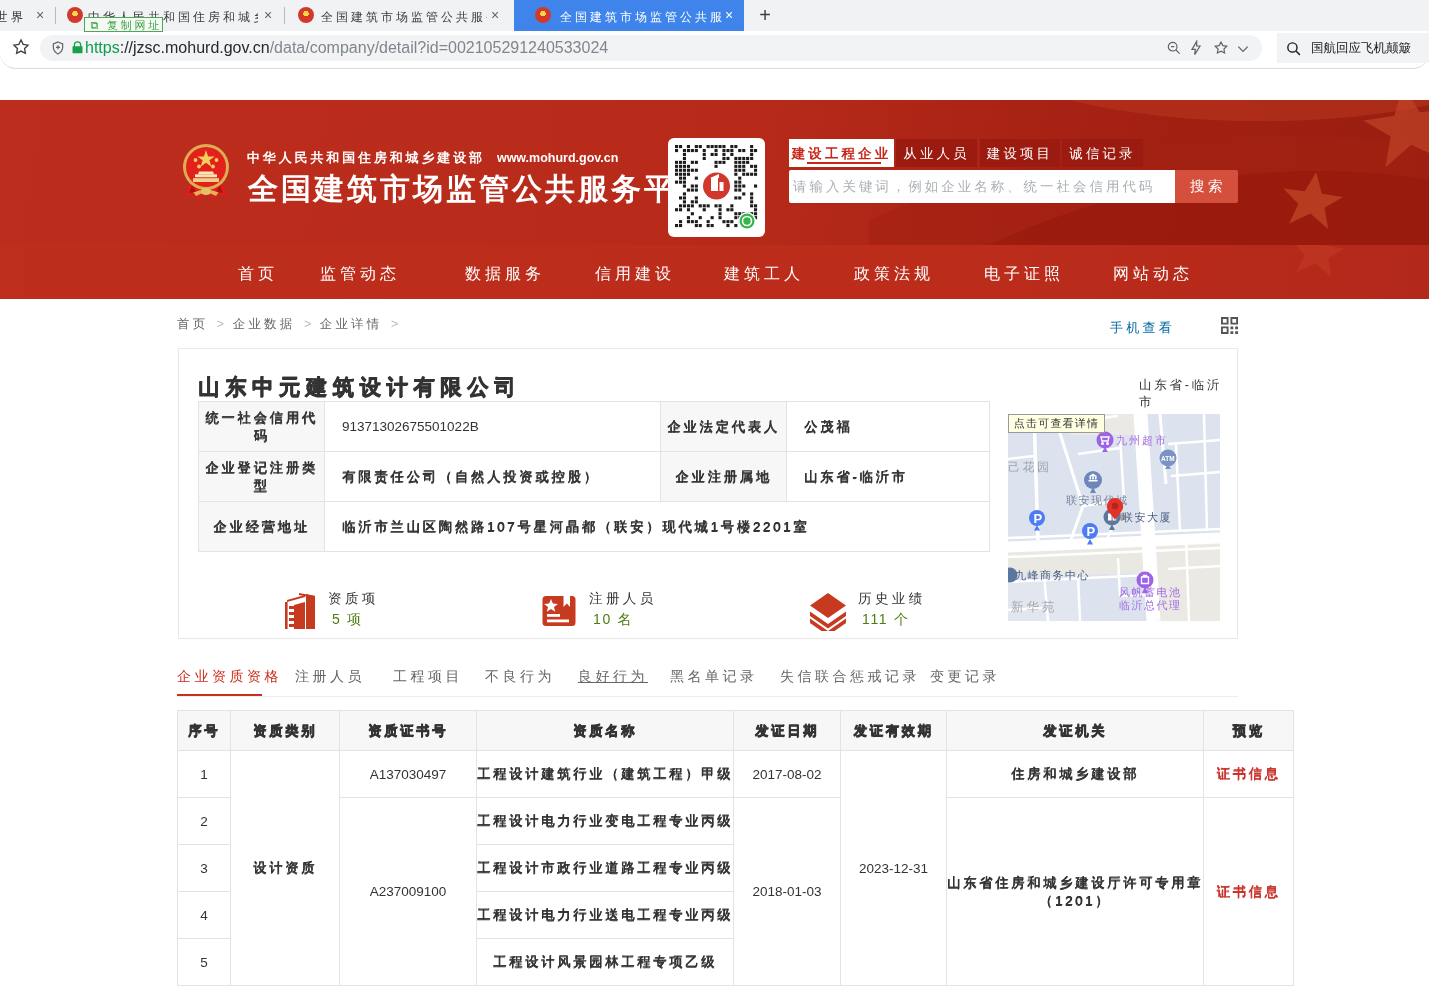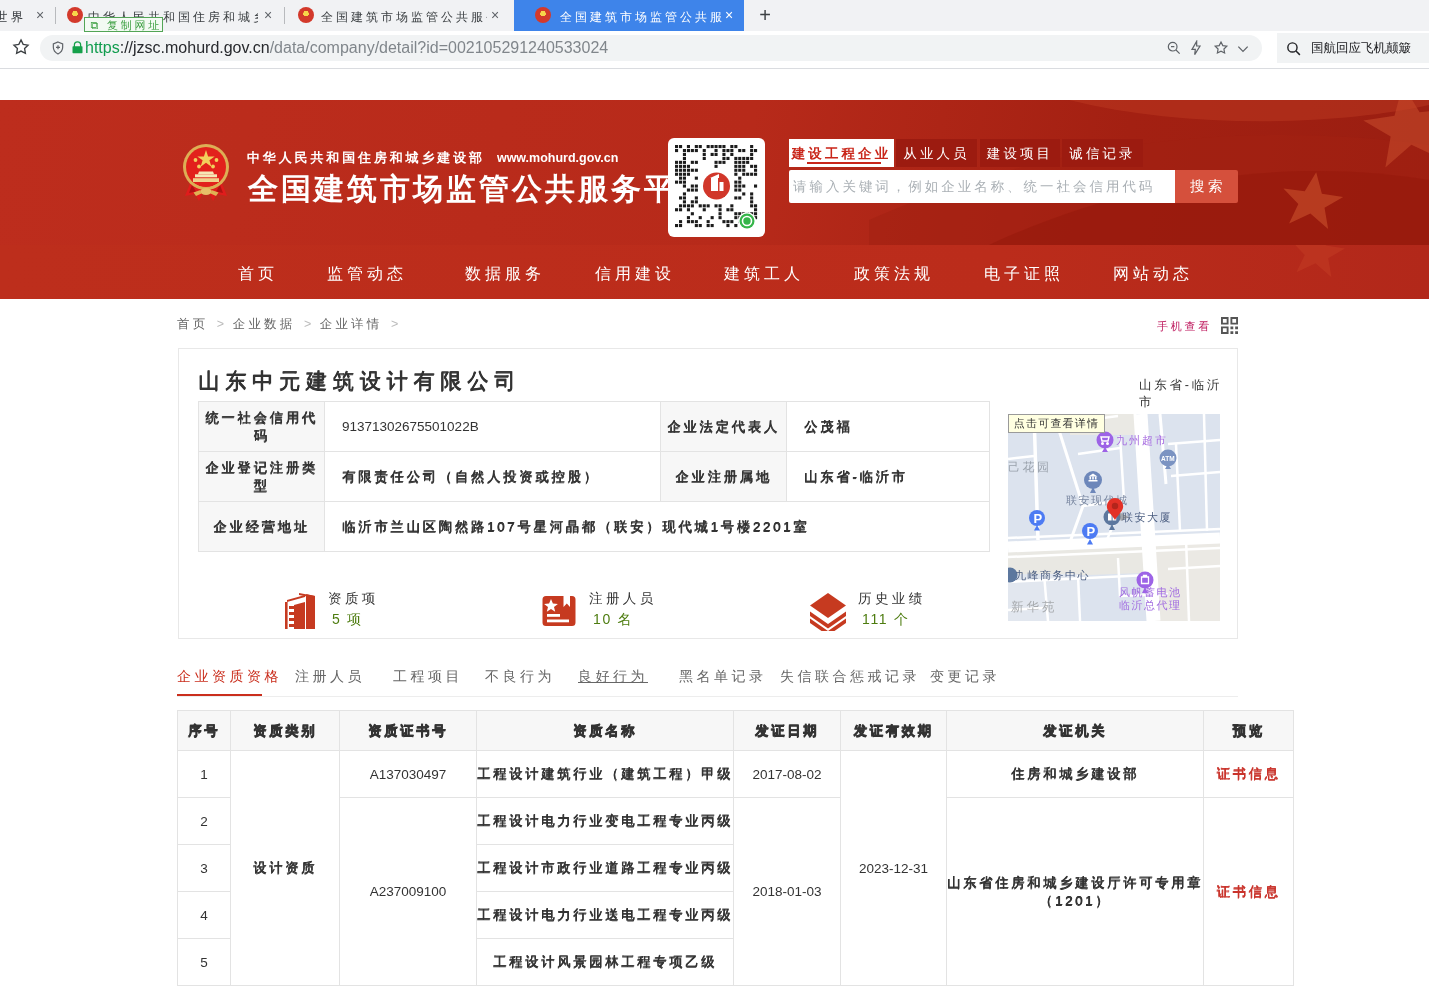--- a/index.html
+++ b/index.html
@@ -9,21 +9,21 @@
 
 #tabbar { position:absolute; left:0; top:0; width:1429px; height:31px; background:#f1f2f4; }
 .tab { position:absolute; top:0; height:31px; font-size:12px; color:#3c4043; white-space:nowrap; overflow:hidden; }
 .tabx { position:absolute; top:8px; width:14px; height:14px; color:#5f6368; font-size:14px; line-height:14px; text-align:center; }
 .tabsep { position:absolute; top:7px; width:1px; height:17px; background:#b8babd; }
 .emblem { position:absolute; width:16px; height:16px; border-radius:50%; background:radial-gradient(circle at 50% 42%, #f7d54a 0 22%, #d3392b 23% 100%); }
 .emblem:after { content:""; position:absolute; left:5px; top:4px; width:6px; height:5px; background:#f7d54a; clip-path:polygon(50% 0,61% 35%,98% 35%,68% 57%,79% 91%,50% 70%,21% 91%,32% 57%,2% 35%,39% 35%); }
 #activetab { position:absolute; left:514px; top:0; width:230px; height:31px; background:#3e84ea; color:#fff; font-size:12px; }
 #plusbtn { position:absolute; left:755px; top:5px; width:20px; height:20px; color:#3c4043; font-size:20px; line-height:20px; text-align:center; font-weight:300;}
 #tooltip { position:absolute; left:84px; top:17px; width:79px; height:15px; background:#f3faf3; border:1px solid #53a556; color:#3d9f42; font-size:11px; line-height:14px; text-align:right; z-index:30; }
-#urlrow { position:absolute; left:0; top:31px; width:1429px; height:38px; background:#fff; border-bottom:1px solid #dadce0; }
+#urlrow { position:absolute; left:0; top:31px; width:1429px; height:38px; background:#fff; border-bottom:1px solid #dadce0;border-radius:16px; }
 #urlfield { position:absolute; left:40px; top:4px; width:1222px; height:26px; background:#f1f3f4; border-radius:13px; }
 #urltext { position:absolute; left:45px; top:4px; font-size:16px; color:#80868b; white-space:nowrap; }
 #urltext .scheme { color:#109c4e; }
 #urltext .host { color:#27292d; }
 #searchbox { position:absolute; left:1277px; top:2px; width:152px; height:30px; background:#f1f3f4; }
 #searchbox .q { position:absolute; left:34px; top:7px; font-size:12.5px; color:#202124; }
 
 
 #banner { position:absolute; left:0; top:100px; width:1429px; height:145px; background:linear-gradient(100deg,#bd2d1d 0%,#b72a1a 52%,#a32012 78%,#9a1e11 100%); overflow:hidden; }
 #nav { position:absolute; left:0; top:245px; width:1429px; height:54px; background:linear-gradient(90deg,#bd2e1c 0%,#bb2c1b 70%,#b2281a 100%); overflow:hidden;}
@@ -37,26 +37,26 @@
 #stabs { position:absolute; left:789px; top:39px; height:28px; }
 .stab { position:absolute; top:0; height:28px; background:#9c1b10; color:#fff; font-size:13.5px; letter-spacing:.23em; text-align:center; line-height:29px; }
 .stab.active { background:#fff; color:#c9261a; font-weight:bold; }
 .stab.active i { position:absolute; left:50%; bottom:3px; width:74px; margin-left:-35px; height:2px; background:#c9261a; }
 #sinput { position:absolute; left:789px; top:70px; width:386px; height:33px; background:#fff; border-radius:2px 0 0 2px; color:#aab0b5; font-size:13.5px; letter-spacing:.22em; line-height:33px; padding-left:4px; }
 #sbtn { position:absolute; left:1175px; top:70px; width:63px; height:33px; background:#d5503c; color:#fff; font-size:14.5px; letter-spacing:.25em; text-align:center; line-height:33px; border-radius:0 2px 2px 0; padding-left:3px;}
 
 
 #crumb { position:absolute; left:177px; top:316px; font-size:12.5px; color:#666; letter-spacing:.25em; }
 #crumb .sep { color:#bbb; margin:0 2px; letter-spacing:0; }
-#mobile { position:absolute; left:1157px; top:319px; font-size:11px; color:#be185d; letter-spacing:.25em; }
+#mobile { position:absolute; left:1110px; top:319px; font-size:13px; color:#0369a1; letter-spacing:.25em; }
 #qricon { position:absolute; left:1221px; top:317px; width:17px; height:17px; }
 
 
 #card { position:absolute; left:178px; top:348px; width:1060px; height:291px; border:1px solid #e8e8e8; background:#fff; }
-#cname { position:absolute; left:19px; top:17px; font-size:21.5px; font-weight:normal; color:#333; letter-spacing:5.4px; text-shadow:0.6px 0 0 currentColor, 0 0.6px 0 currentColor; }
+#cname { position:absolute; left:19px; top:23px; font-size:21.5px; font-weight:bold; color:#333; letter-spacing:5.4px; text-shadow:0.6px 0 0 currentColor, 0 0.6px 0 currentColor; }
 #cregion { position:absolute; left:960px; top:28px; font-size:12.5px; color:#333; letter-spacing:.22em; }
 table.info { position:absolute; left:19px; top:52px; border-collapse:collapse; table-layout:fixed; }
 table.info td { border:1px solid #e3e3e3; font-size:13.5px; color:#333; height:50px; letter-spacing:2.6px; text-shadow:0.5px 0 0 currentColor, 0 0.5px 0 currentColor; }
 table.info td.lbl { background:#f7f7f7; text-align:center; width:126px; }
 table.info td.val { padding-left:17px; }
 #stats { position:absolute; left:0; top:240px; width:1060px; height:46px; }
 .stat { position:absolute; top:0; height:44px; }
 .stat svg { position:absolute; left:0; top:2px; }
 .stat .t1 { position:absolute; left:50px; top:1px; font-size:13.5px; color:#333; white-space:nowrap; letter-spacing:.25em;}
 .stat .t2 { position:absolute; left:50px; top:22px; font-size:14px; color:#4d7c0f; white-space:nowrap; letter-spacing:.12em;}
@@ -383,21 +383,21 @@
   <div id="sinput">请输入关键词，例如企业名称、统一社会信用代码</div>
   <div id="sbtn">搜索</div>
 </div>
 <div id="nav">
   <svg style="position:absolute;right:0;top:0" width="560" height="54" viewBox="0 0 560 54">
       <g transform="translate(448,8) scale(0.52) rotate(8)">
         <polygon points="0,-52 14.9,-16.5 52,-16.1 22.8,6.9 34,42.1 0,20 -34,42.1 -22.8,6.9 -52,-16.1 -14.9,-16.5" fill="#c23a23" opacity="0.6"></polygon>
       </g>
     </svg>
   <div class="item" style="left:238px;">首页</div>
-  <div class="item" style="left:327px;">监管动态</div>
+  <div class="item" style="left:320px;">监管动态</div>
   <div class="item" style="left:465px;">数据服务</div>
   <div class="item" style="left:595px;">信用建设</div>
   <div class="item" style="left:724px;">建筑工人</div>
   <div class="item" style="left:854px;">政策法规</div>
   <div class="item" style="left:984px;">电子证照</div>
   <div class="item" style="left:1113px;">网站动态</div>
 </div>
 
 <div id="crumb">首页 <span class="sep">&gt;</span> 企业数据 <span class="sep">&gt;</span> 企业详情 <span class="sep">&gt;</span></div>
 <div id="mobile">手机查看</div>
@@ -572,21 +572,21 @@
   <circle cx="107" cy="92" r="3.2" fill="#b3251c"></circle>
 </svg></div>
 <div id="maptip"><span style="letter-spacing:1.2px;font-size:11px;">点击可查看详情</span></div>
 
 <div id="sectabs">
   <div class="st on" style="left:0;">企业资质资格</div>
   <div class="st" style="left:118px;">注册人员</div>
   <div class="st" style="left:216px;">工程项目</div>
   <div class="st" style="left:308px;">不良行为</div>
   <div class="st" style="left:401px;text-decoration:underline;">良好行为</div>
-  <div class="st" style="left:493px;margin-left:9px;">黑名单记录</div>
+  <div class="st" style="left:493px;">黑名单记录</div>
   <div class="st" style="left:603px;">失信联合惩戒记录</div>
   <div class="st" style="left:753px;">变更记录</div>
   <div id="redline"></div>
   <div style="position:absolute;left:0;top:33px;width:1061px;height:1px;background:#ededed;"></div>
 </div>
 
 <table class="main">
   <colgroup>
     <col style="width:53px">
       <col style="width:109px">

